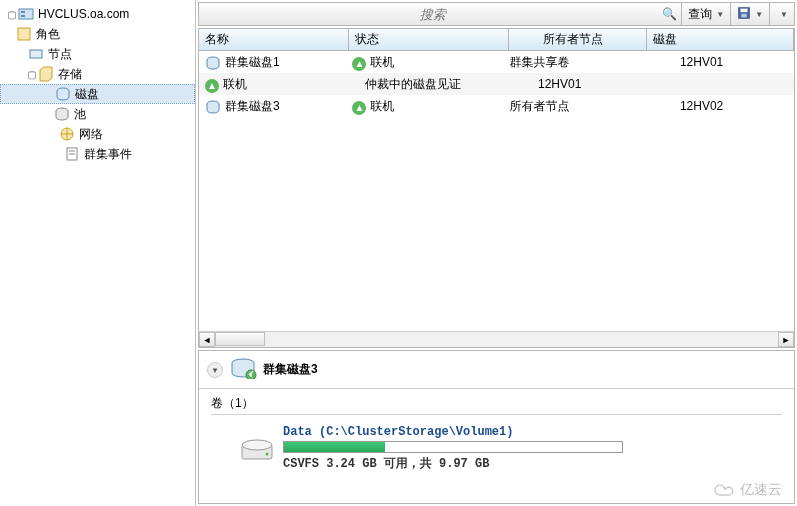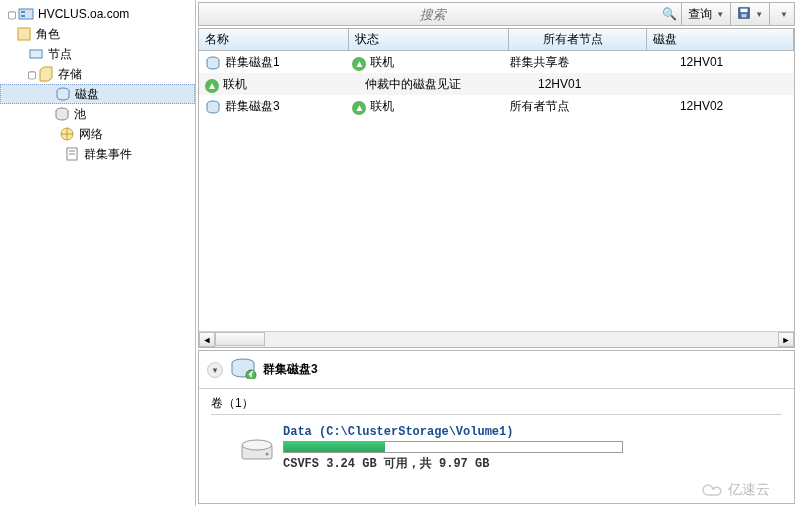--- a/index.html
+++ b/index.html
@@ -44,21 +44,21 @@
 .detail-header .title { font-weight:bold; }
 .vol-section { padding:6px 12px; }
 .vol-title { display:flex; align-items:center; gap:6px; border-bottom:1px solid #d0d0d0; padding-bottom:2px; }
 .volume-row { display:flex; align-items:center; gap:10px; margin:10px 0 0 30px; }
 .drive-icon { width:32px; height:24px; }
 .vol-info { font-family: "Courier New", monospace; font-size:12px; color:#333;font-weight:bold; }
 .vol-info .path { color:#1a4d8f; }
 .progress { width:340px; height:12px; border:1px solid #999; background:#fff; margin:2px 0; position:relative; }
 .progress .bar { height:100%; background:linear-gradient(#3fc97a,#2aa75a); width:30%; }
 
-.watermark { position:absolute; right:24px; bottom:4px; color:#bbb; font-size:14px; display:flex; align-items:center; gap:4px; }
+.watermark { position:absolute; right:12px; bottom:4px; color:#bbb; font-size:14px; display:flex; align-items:center; gap:4px; }
 .watermark .logo { width:22px; height:14px; }
 </style>
 </head>
 <body>
 
 <div class="app">
 
   <div class="tree-pane">
     <div class="tree-node" style="padding-left:6px">
       <span class="caret">▢</span>

